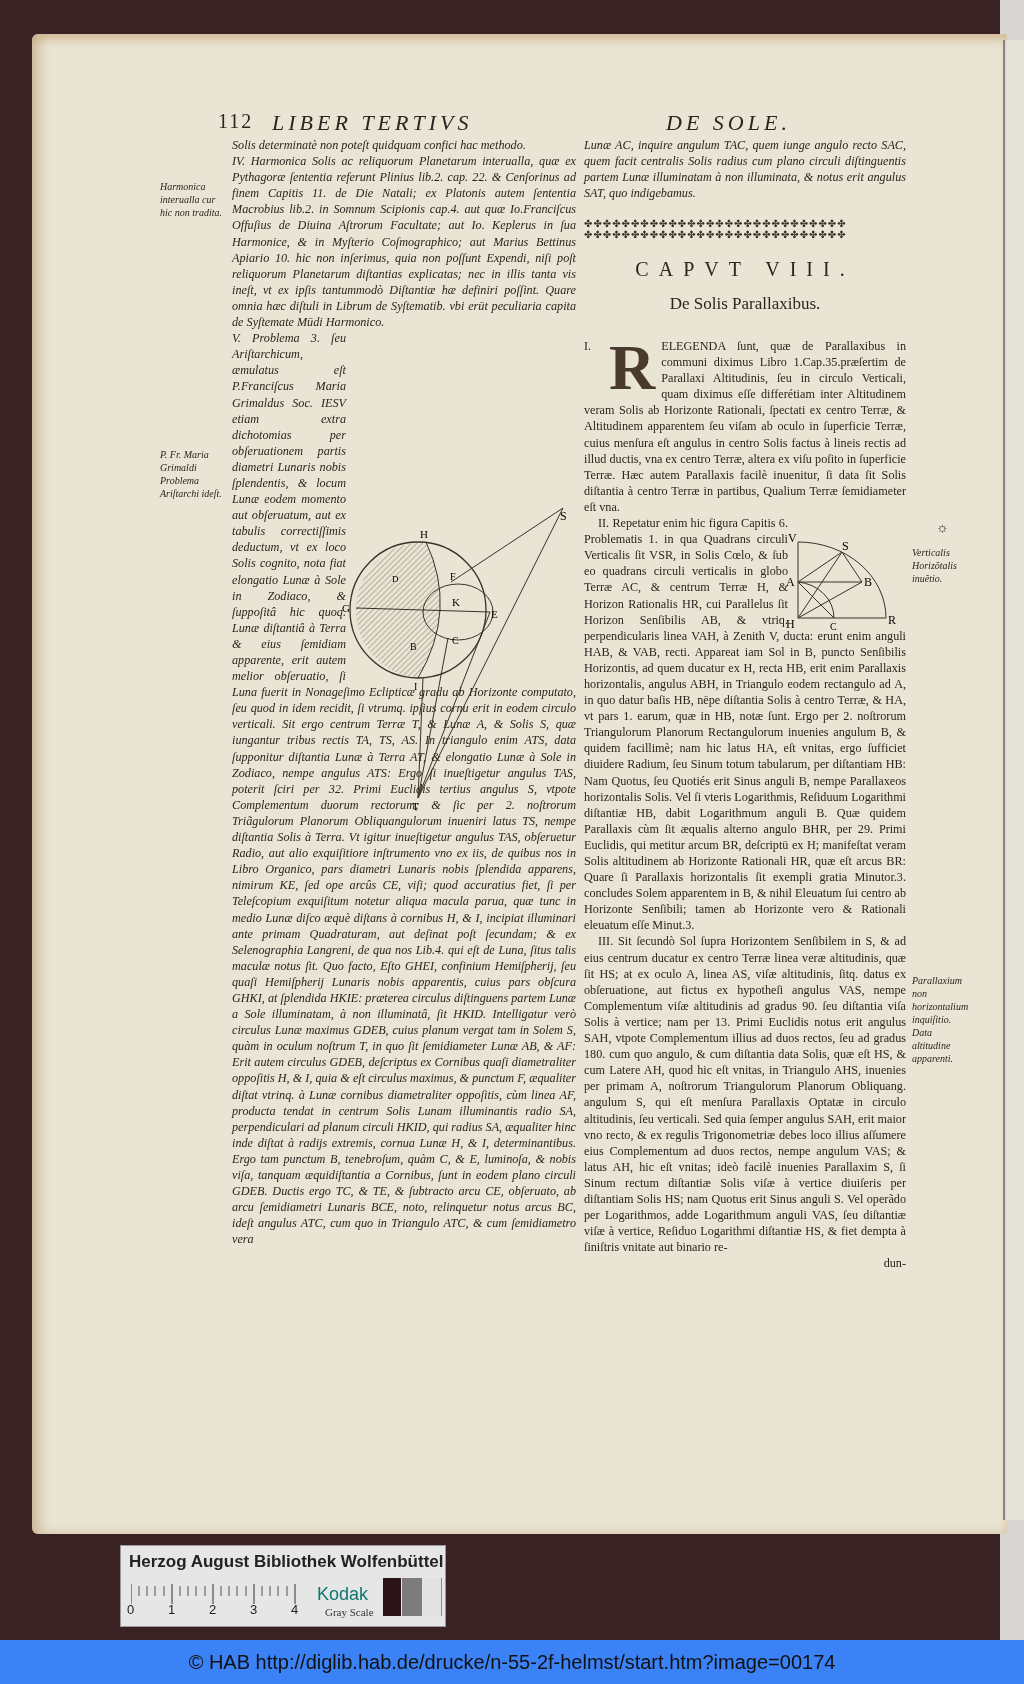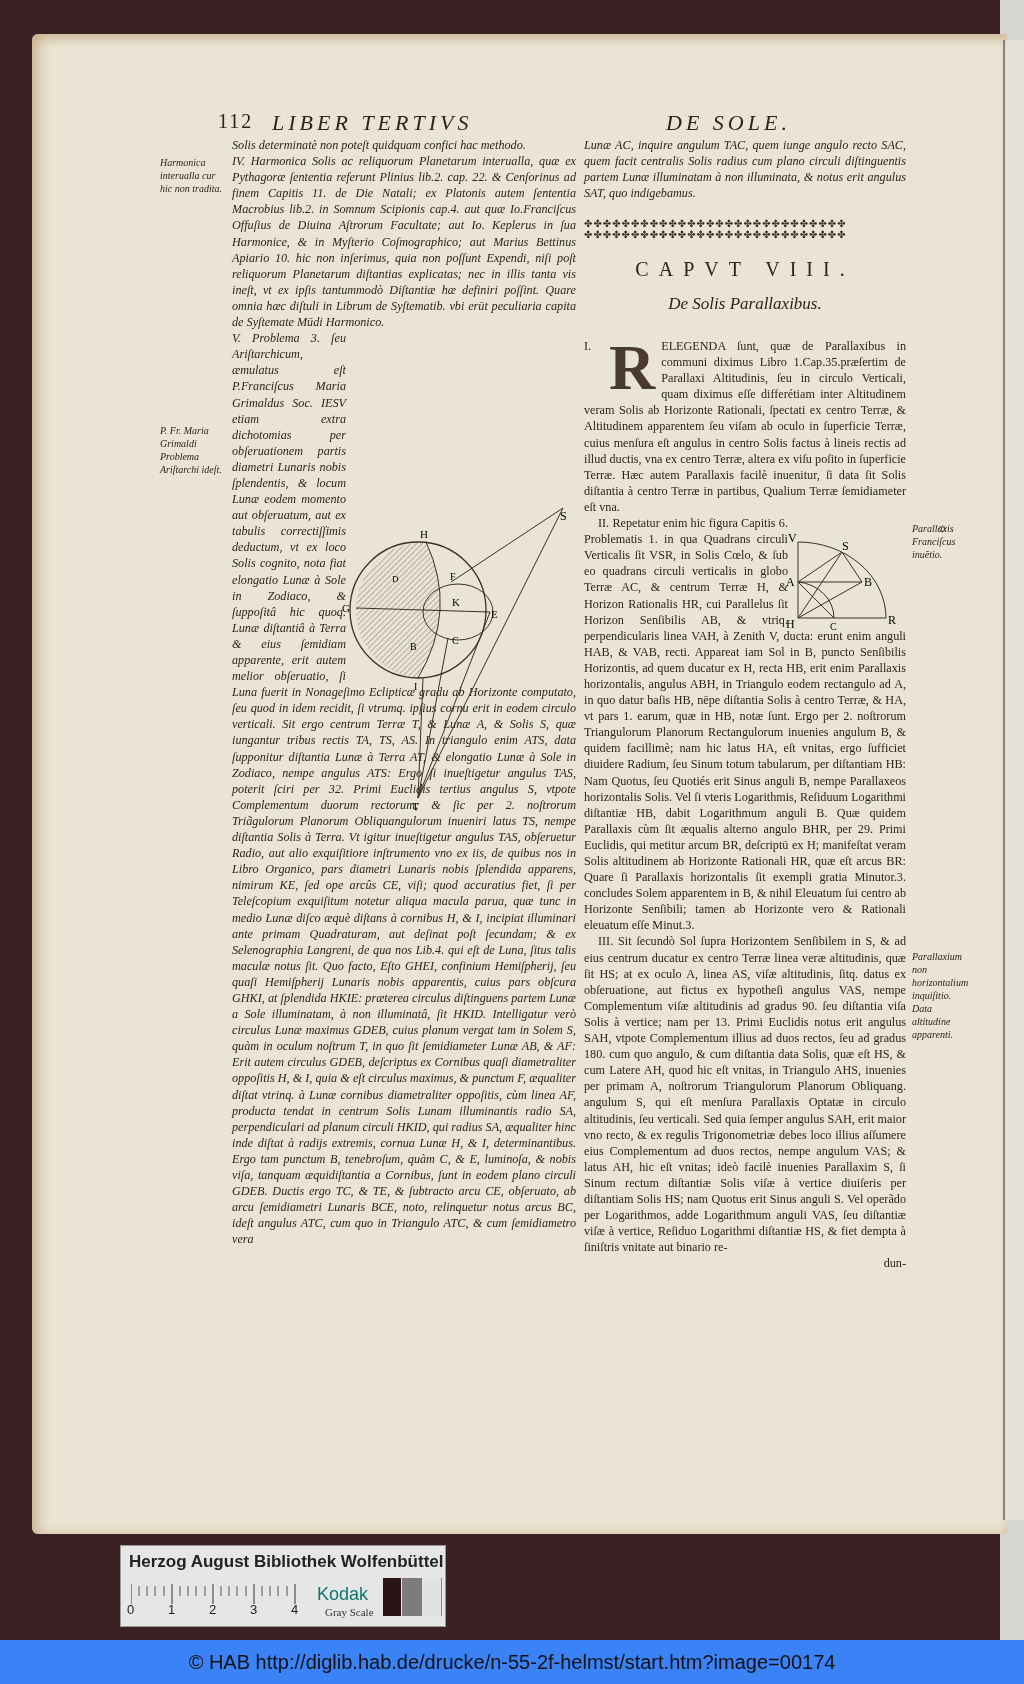--- a/index.html
+++ b/index.html
@@ -7,24 +7,24 @@
   .cover-right{position:absolute;left:1000px;top:0;width:24px;height:1640px;background:#d8d6d2;}
   .page{position:absolute;left:32px;top:34px;width:975px;height:1500px;background:#e9e4d3;border-radius:6px 2px 2px 6px;box-shadow:inset 8px 0 12px rgba(170,130,80,0.35), inset 0 6px 8px rgba(190,150,90,0.35);}
   .page-edge{position:absolute;left:1003px;top:40px;width:2px;height:1480px;background:#8a857c;}
   .ghost{position:absolute;left:1006px;top:40px;width:18px;height:1480px;background:#e4e1d8;}
   .runhead{position:absolute;top:110px;font-style:italic;font-size:22px;letter-spacing:4px;text-align:center;}
   .folio{position:absolute;left:218px;top:110px;font-size:20px;letter-spacing:2px;}
   .col{position:absolute;font-size:12.2px;line-height:16.1px;text-align:justify;}
   .col p{margin:0;}
   .left{left:232px;top:137px;width:344px;font-style:italic;}
   .right{left:584px;top:137px;width:322px;}
-  .marg{position:absolute;font-style:italic;font-size:10px;line-height:13px;}
+  .marg{position:absolute;font-style:italic;font-size:10px;line-height:13px;margin-top:24px;}
   .orn{position:absolute;left:584px;top:218px;width:322px;height:22px;font-size:10px;letter-spacing:1px;color:#3a2e26;overflow:hidden;line-height:11px;white-space:nowrap;}
   .chap{position:absolute;left:584px;top:258px;width:322px;text-align:center;font-size:20px;letter-spacing:10px;}
-  .chapsub{position:absolute;left:584px;top:294px;width:322px;text-align:center;font-size:17px;font-style:italic;}
+  .chapsub{position:absolute;left:584px;top:294px;width:322px;text-align:center;font-size:17px;}
   .dropcap{float:left;font-size:64px;line-height:56px;margin:2px 6px 0 18px;color:#4a3a2e;font-weight:bold;}
   .diagram{position:absolute;}
   .label-strip{position:absolute;left:120px;top:1545px;width:324px;height:80px;background:#e6e6e6;border:1px solid #999;}
   .label-title{position:absolute;left:8px;top:6px;font-family:Liberation Sans, sans-serif;font-weight:bold;font-size:17px;color:#222;white-space:nowrap;}
   .ruler{position:absolute;left:10px;top:36px;width:165px;height:24px;}
   .ruler-nums span{position:absolute;top:56px;font-family:"Liberation Sans",sans-serif;font-size:13px;color:#222;}
   .kodak{position:absolute;left:196px;top:38px;font-family:"Liberation Sans",sans-serif;font-weight:normal;font-size:18px;color:#0f766e;}
   .kodak-sub{position:absolute;left:204px;top:60px;font-family:Liberation Serif, serif;font-size:11px;color:#333;}
   .gray1{position:absolute;left:262px;top:32px;width:18px;height:38px;background:#2a1418;}
   .gray2{position:absolute;left:281px;top:32px;width:20px;height:38px;background:#7c7c7c;}
@@ -38,21 +38,21 @@
 <div class="page"></div>
 <div class="page-edge"></div>
 <div class="ghost"></div>
 
 <div class="folio">112</div>
 <div class="runhead" style="left:272px;">LIBER TERTIVS</div>
 <div class="runhead" style="left:666px;">DE SOLE.</div>
 
 <div class="marg" style="left:160px;top:156px;width:68px;">Harmonica interualla cur hic non tradita.</div>
 <div class="marg" style="left:160px;top:424px;width:66px;">P. Fr. Maria Grimaldi Problema Ariſtarchi ideſt.</div>
-<div class="marg" style="left:912px;top:522px;width:52px;">Parallaxis Franciſcus inuẽtio.</div>
+<div class="marg" style="left:912px;top:522px;width:52px;">Verticalis Horizõtalis inuẽtio.</div>
 <div class="marg" style="left:912px;top:950px;width:56px;">Parallaxium non horizontalium inquiſitio. Data altitudine apparenti.</div>
 
 <div class="col left">
   <p>Solis determinatè non poteſt quidquam confici hac methodo.</p>
   <p>IV. Harmonica Solis ac reliquorum Planetarum interualla, quæ ex Pythagoræ ſententia referunt Plinius lib.2. cap. 22. &amp; Cenſorinus ad finem Capitis 11. de Die Natali; ex Platonis autem ſententia Macrobius lib.2. in Somnum Scipionis cap.4. aut quæ Io.Franciſcus Offuſius de Diuina Aſtrorum Facultate; aut Io. Keplerus in ſua Harmonice, &amp; in Myſterio Coſmographico; aut Marius Bettinus Apiario 10. hic non inſerimus, quia non poſſunt Expendi, niſi poſt reliquorum Planetarum diſtantias explicatas; nec in illis tanta vis ineſt, vt ex ipſis tantummodò Diſtantiæ hæ definiri poſſint. Quare omnia hæc diſtuli in Librum de Syſtematib. vbi erūt peculiaria capita de Syſtemate Mūdi Harmonico.</p>
   <div style="float:right;width:224px;height:340px;margin:4px 0 0 6px;"></div>
   <p>V. Problema 3. ſeu Ariſtarchicum, æmulatus eſt P.Franciſcus Maria Grimaldus Soc. IESV etiam extra dichotomias per obſeruationem partis diametri Lunaris nobis ſplendentis, &amp; locum Lunæ eodem momento aut obſeruatum, aut ex tabulis correctiſſimis deductum, vt ex loco Solis cognito, nota fiat elongatio Lunæ à Sole in Zodiaco, &amp; ſuppoſitâ hic quoq. Lunæ diſtantiâ à Terra &amp; eius ſemidiam apparente, erit autem melior obſeruatio, ſi Luna fuerit in Nonageſimo Eclipticæ gradu ab Horizonte computato, ſeu quod in idem recidit, ſi vtrumq. ipſius cornu erit in eodem circulo verticali. Sit ergo centrum Terræ T, &amp; Lunæ A, &amp; Solis S, quæ iungantur tribus rectis TA, TS, AS. In triangulo enim ATS, data ſupponitur diſtantia Lunæ à Terra AT, &amp; elongatio Lunæ à Sole in Zodiaco, nempe angulus ATS: Ergo ſi inueſtigetur angulus TAS, poterit ſciri per 32. Primi Euclidis tertius angulus S, vtpote Complementum duorum rectorum; &amp; ſic per 2. noſtrorum Triãgulorum Planorum Obliquangulorum inueniri latus TS, nempe diſtantia Solis à Terra. Vt igitur inueſtigetur angulus TAS, obſeruetur Radio, aut alio exquiſitiore inſtrumento vno ex iis, de quibus nos in Libro Organico, pars diametri Lunaris nobis ſplendida apparens, nimirum KE, ſed ope arcûs CE, viſi; quod accuratius fiet, ſi per Teleſcopium exquiſitum notetur aliqua macula parua, quæ tunc in medio Lunæ diſco æquè diſtans à cornibus H, &amp; I, incipiat illuminari ante primam Quadraturam, aut deſinat poſt ſecundam; &amp; ex Selenographia Langreni, de qua nos Lib.4. qui eſt de Luna, ſitus talis maculæ notus ſit. Quo facto, Eſto GHEI, confinium Hemiſpherij, ſeu quaſi Hemiſpherij Lunaris nobis apparentis, cuius pars obſcura GHKI, at ſplendida HKIE: præterea circulus diſtinguens partem Lunæ a Sole illuminatam, à non illuminatâ, ſit HKID. Intelligatur verò circulus Lunæ maximus GDEB, cuius planum vergat tam in Solem S, quàm in oculum noſtrum T, in quo ſit ſemidiameter Lunæ AB, &amp; AF: Erit autem circulus GDEB, deſcriptus ex Cornibus quaſi diametraliter oppoſitis H, &amp; I, quia &amp; eſt circulus maximus, &amp; punctum F, æqualiter diſtat vtrinq. à Lunæ cornibus diametraliter oppoſitis, cùm linea AF, producta tendat in centrum Solis Lunam illuminantis radio SA, perpendiculari ad planum circuli HKID, qui radius SA, æqualiter hinc inde diſtat à radijs extremis, cornua Lunæ H, &amp; I, determinantibus. Ergo tam punctum B, tenebroſum, quàm C, &amp; E, luminoſa, &amp; nobis viſa, tanquam æquidiſtantia a Cornibus, ſunt in eodem plano circuli GDEB. Ductis ergo TC, &amp; TE, &amp; ſubtracto arcu CE, obſeruato, ab arcu ſemidiametri Lunaris BCE, noto, relinquetur notus arcus BC, ideſt angulus ATC, cum quo in Triangulo ATC, &amp; cum ſemidiametro vera</p>
 </div>
 
 <svg class="diagram" style="left:318px;top:500px;" width="270" height="330" viewBox="0 0 270 330">

